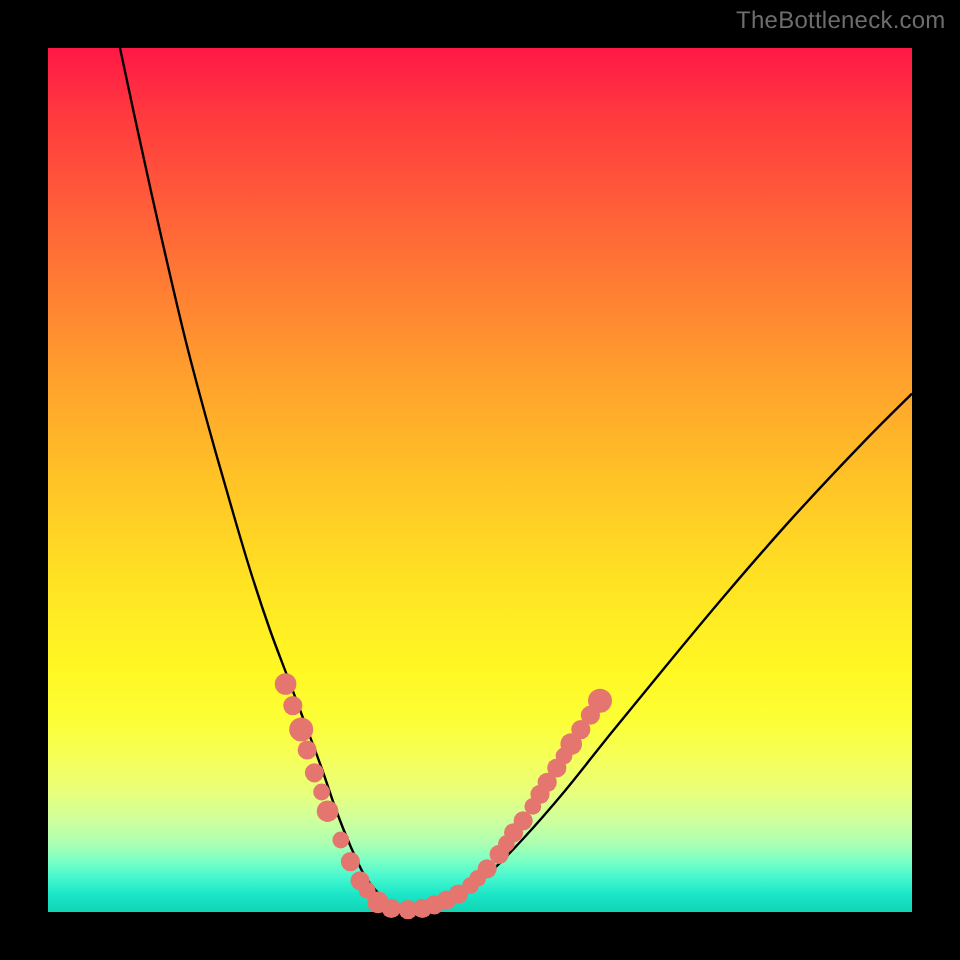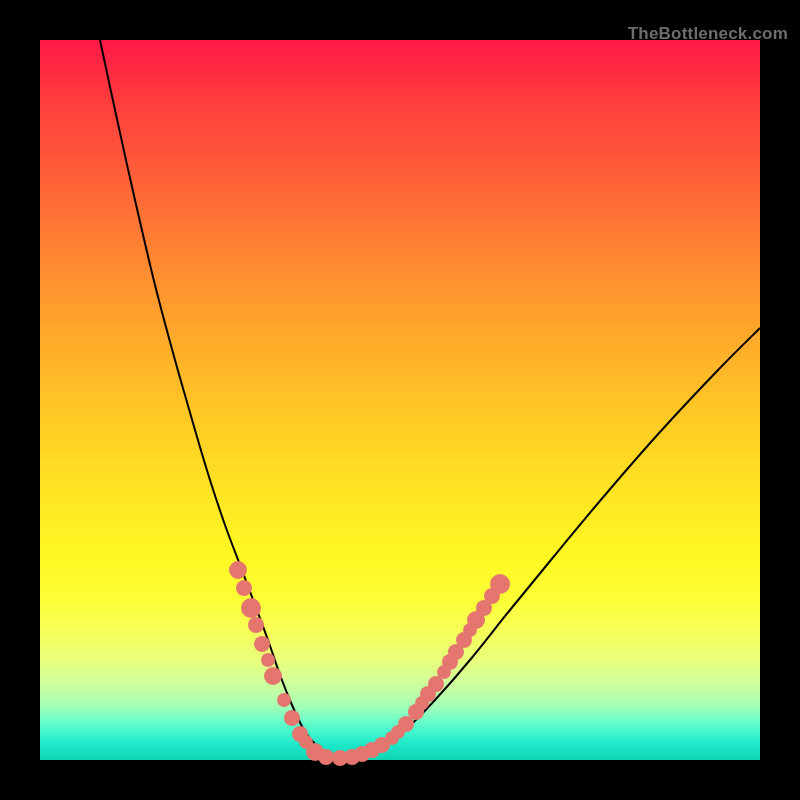--- a/index.html
+++ b/index.html
@@ -48,25 +48,25 @@
   svg.curve {
     position: absolute;
     left: 0;
     top: 0;
     width: 720px;
     height: 720px;
     overflow: visible;
   }
   .watermark {
     position: absolute;
-    top: 24px;
+    top: 6px;
     right: 12px;
     color: #6d6d6d;
-    font-size: 17px;
-    font-weight: 700;
+    font-size: 20px;
+    font-weight: 400;
     letter-spacing: 0.2px;
   }
 </style>
 </head>
 <body>
 
 <div class="frame">
 
   <div class="watermark">TheBottleneck.com</div>
 

